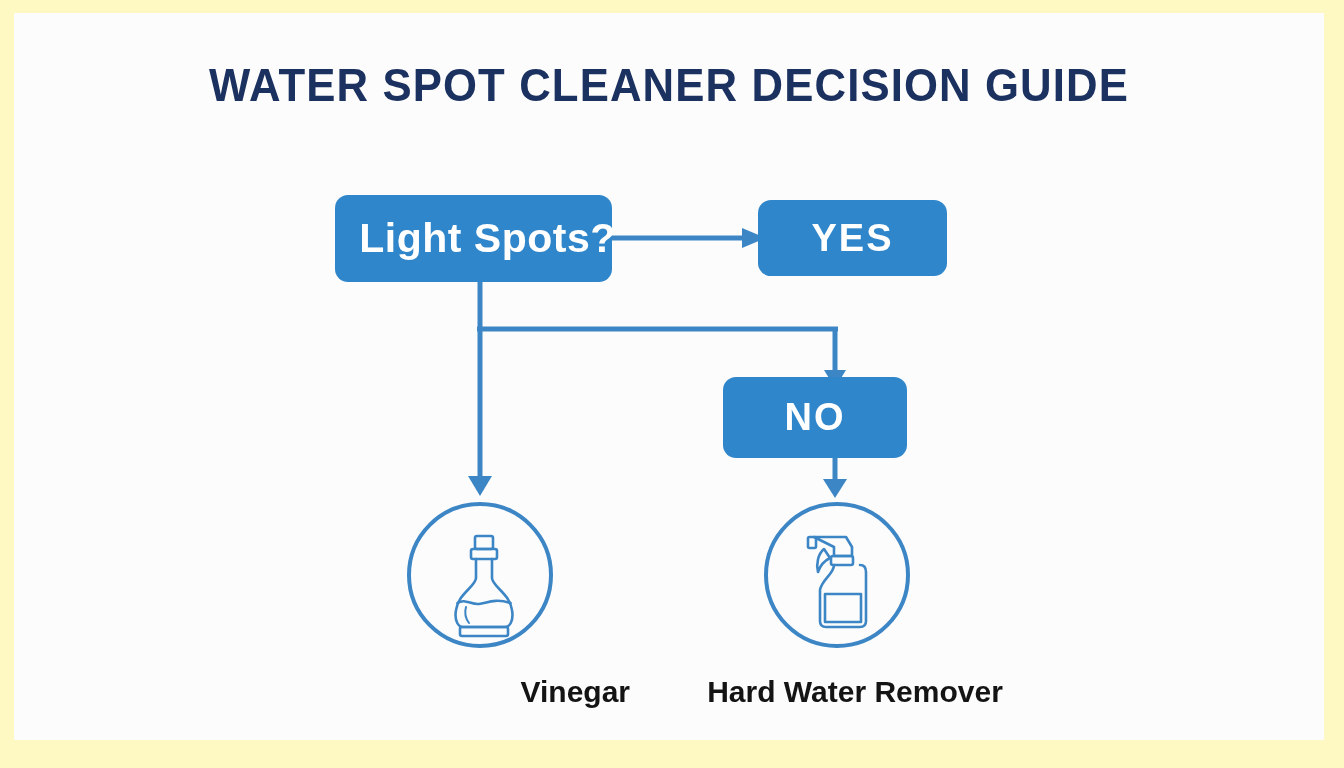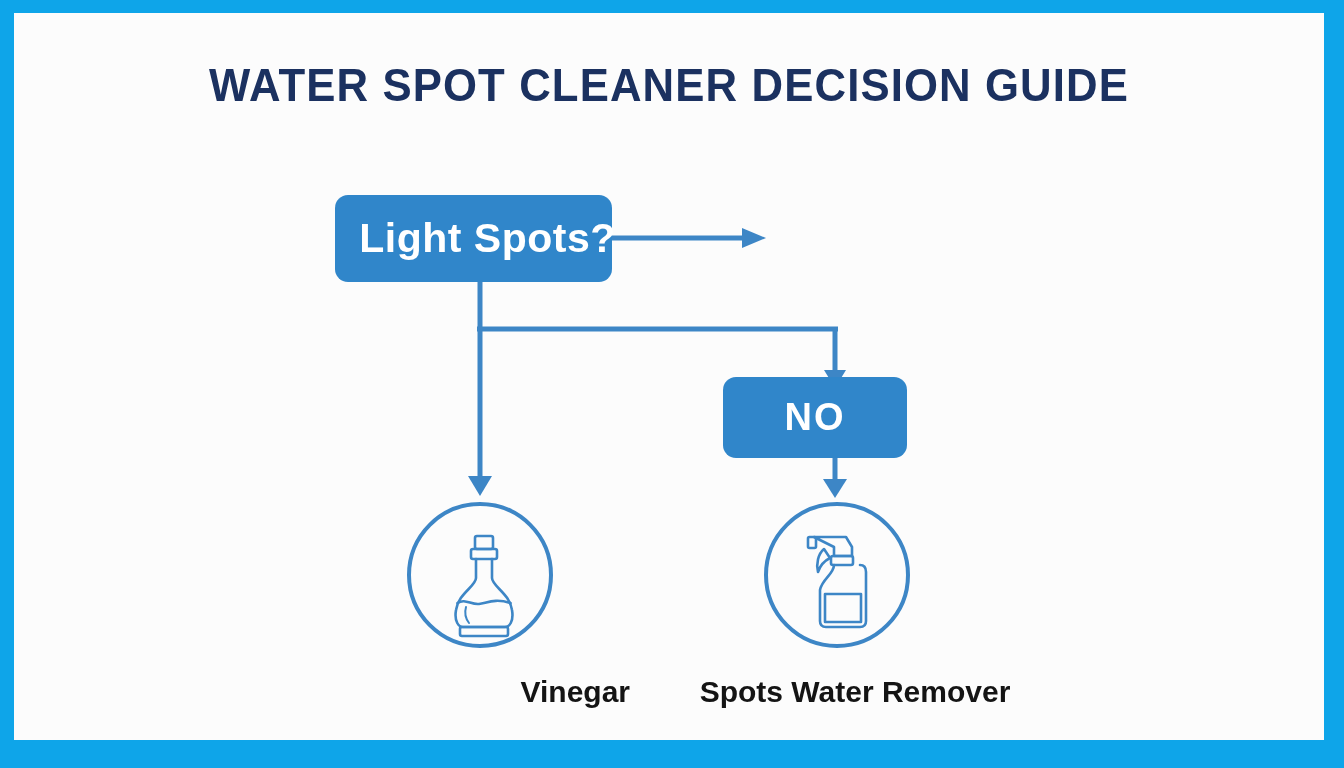--- a/index.html
+++ b/index.html
@@ -5,21 +5,21 @@
   html, body {
     margin: 0;
     padding: 0;
     background: #ffffff;
   }
   #page {
     position: relative;
     width: 1344px;
     height: 768px;
     overflow: hidden;
-    background: #0ea5e9;
+    background: #fef9c3;
     font-family: "Liberation Sans", sans-serif;
   }
   
   #panel {
     position: absolute;
     left: 14px;
     top: 13px;
     width: 1310px;
     height: 727px;
     background: #fcfcfc;
@@ -148,20 +148,21 @@
 
       <line x1="821" y1="316" x2="821" y2="366" stroke="#3d86c6" stroke-width="5"></line>
       <polygon points="810,357 832,357 821,375" fill="#3d86c6"></polygon>
 
       <line x1="821" y1="445" x2="821" y2="466" stroke="#3d86c6" stroke-width="5"></line>
       <polygon points="809,466 833,466 821,485" fill="#3d86c6"></polygon>
     </svg>
 
     <div class="box" id="box-question">Light Spots?</div>
 
+    <div class="box" id="box-yes">YES</div>
 
     <div class="box" id="box-no">NO</div>
 
     <div class="icon-circle" id="circle-vinegar">
       <svg class="icon-glyph" viewBox="0 0 146 146" xmlns="http://www.w3.org/2000/svg" fill="none" stroke="#3d86c6" stroke-width="2.6" stroke-linejoin="round" stroke-linecap="round">
 
         <rect x="64" y="30" width="18" height="13" rx="2"></rect>
 
         <rect x="60" y="43" width="26" height="10" rx="2"></rect>
 
@@ -187,16 +188,16 @@
           <path d="M56 43 C50 48 48 58 50 66 C52 60 56 55 62 52 Z"></path>
 
           <rect x="63" y="50" width="22" height="9" rx="2"></rect>
 
           <path d="M66 59 C66 68 54 73 52 84 L52 115 C52 119 54 121 58 121
                    L92 121 C96 121 98 119 98 115 L98 66 C98 62 96 59 92 59"></path>
 
           <rect x="57" y="88" width="36" height="28"></rect>
       </svg>
     </div>
-    <div class="caption" id="caption-spray">Spots Water Remover</div>
+    <div class="caption" id="caption-spray">Hard Water Remover</div>
 
   </div>
 </div>
 
 </body></html>

